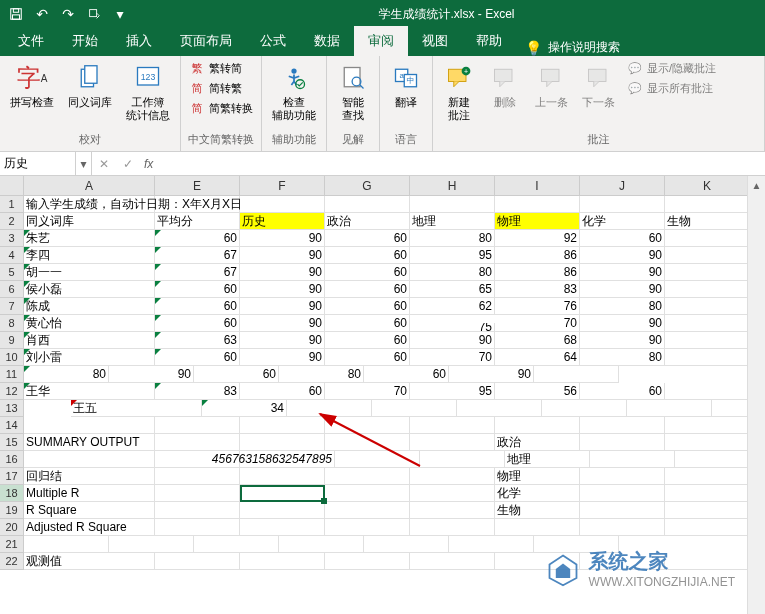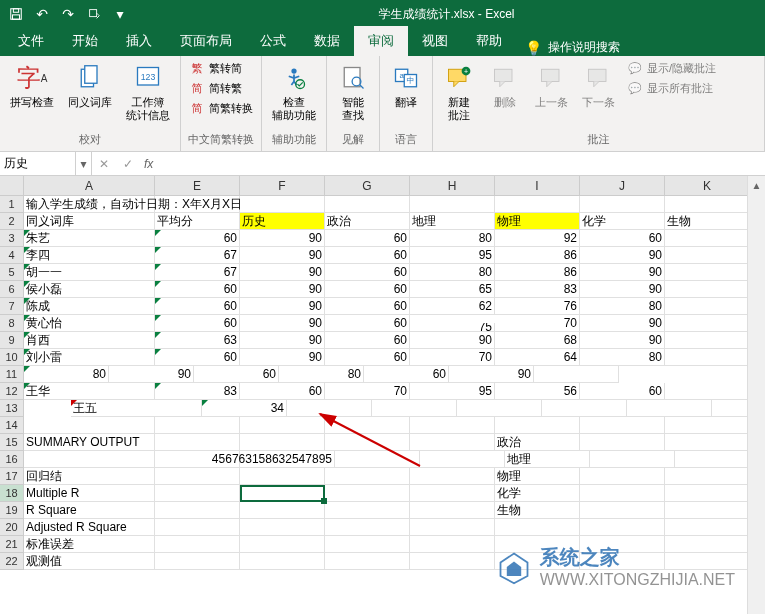--- a/index.html
+++ b/index.html
@@ -55,21 +55,21 @@
     .cell.err-tri-red::before { content: ''; position: absolute; top: 0; left: 0; border-top: 6px solid #cc0000; border-right: 6px solid transparent; }
     
     .active-cell { position: absolute; border: 2px solid #0d6b3d; background: transparent; pointer-events: none; }
     .active-cell::after { content: ''; position: absolute; bottom: -4px; right: -4px; width: 6px; height: 6px; background: #0d6b3d; }
     
     .arrow-annotation { position: absolute; pointer-events: none; }
     .scrollbar-v { position: absolute; right: 0; top: 0; width: 18px; height: 100%; background: #f0f0f0; border-left: 1px solid #ddd; }
     .scroll-arrow { height: 18px; display: flex; align-items: center; justify-content: center; color: #666; font-size: 10px; }
     .watermark { position: absolute; bottom: 25px; right: 30px; display: flex; align-items: center; gap: 8px; color: #3a7ab8; font-size: 20px; opacity: 0.9; }
     .watermark .logo { width: 36px; height: 36px; }
-    .watermark .sub { font-size: 16px; color: #888; }
+    .watermark .sub { font-size: 12px; color: #888; }
     
     .col-A { width: 131px; }
     .col-E { width: 85px; }
     .col-F { width: 85px; }
     .col-G { width: 85px; }
     .col-H { width: 85px; }
     .col-I { width: 85px; }
     .col-J { width: 85px; }
     .col-K { width: 85px; }
   </style>
@@ -463,21 +463,21 @@
         <div class="cell col-F" style="width: 85px;"></div>
         <div class="cell col-G" style="width: 85px;"></div>
         <div class="cell col-H" style="width: 85px;"></div>
         <div class="cell col-I" style="width: 85px;">政治</div>
         <div class="cell col-J" style="width: 85px;"></div>
         <div class="cell col-K" style="width: 85px;"></div>
       </div>
       <div class="cell-row">
         <div class="cell col-A" style="width: 131px;"></div>
         <div class="cell col-E" style="width: 85px;"></div>
-        <div class="cell col-F num" style="width: 95px; overflow: visible; z-index: 1;">456763158632547895</div>
+        <div class="cell col-F num" style="width: 95px; overflow: visible; z-index: 1; font-style: italic;">456763158632547895</div>
         <div class="cell col-G" style="width: 85px;"></div>
         <div class="cell col-H" style="width: 85px;"></div>
         <div class="cell col-I" style="width: 85px;">地理</div>
         <div class="cell col-J" style="width: 85px;"></div>
         <div class="cell col-K" style="width: 85px;"></div>
       </div>
       <div class="cell-row">
         <div class="cell col-A" style="width: 131px;">回归结</div>
         <div class="cell col-E" style="width: 85px;"></div>
         <div class="cell col-F" style="width: 85px;"></div>
@@ -511,21 +511,20 @@
         <div class="cell col-A" style="width: 131px;">Adjusted R Square</div>
         <div class="cell col-E" style="width: 85px;"></div>
         <div class="cell col-F" style="width: 85px;"></div>
         <div class="cell col-G" style="width: 85px;"></div>
         <div class="cell col-H" style="width: 85px;"></div>
         <div class="cell col-I" style="width: 85px;"></div>
         <div class="cell col-J" style="width: 85px;"></div>
         <div class="cell col-K" style="width: 85px;"></div>
       </div>
       <div class="cell-row">
-        <div class="cell col-A" style="width: 131px;">标准误差</div>
         <div class="cell col-E" style="width: 85px;"></div>
         <div class="cell col-F" style="width: 85px;"></div>
         <div class="cell col-G" style="width: 85px;"></div>
         <div class="cell col-H" style="width: 85px;"></div>
         <div class="cell col-I" style="width: 85px;"></div>
         <div class="cell col-J" style="width: 85px;"></div>
         <div class="cell col-K" style="width: 85px;"></div>
       </div>
       <div class="cell-row">
         <div class="cell col-A" style="width: 131px;">观测值</div>

